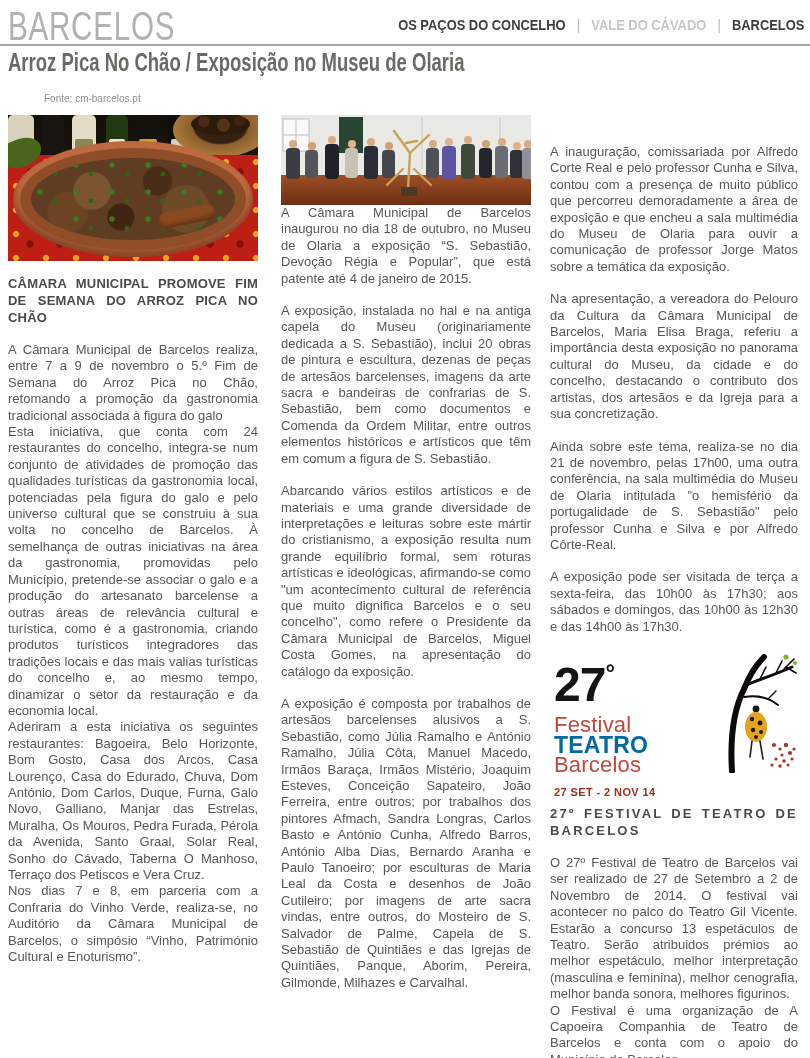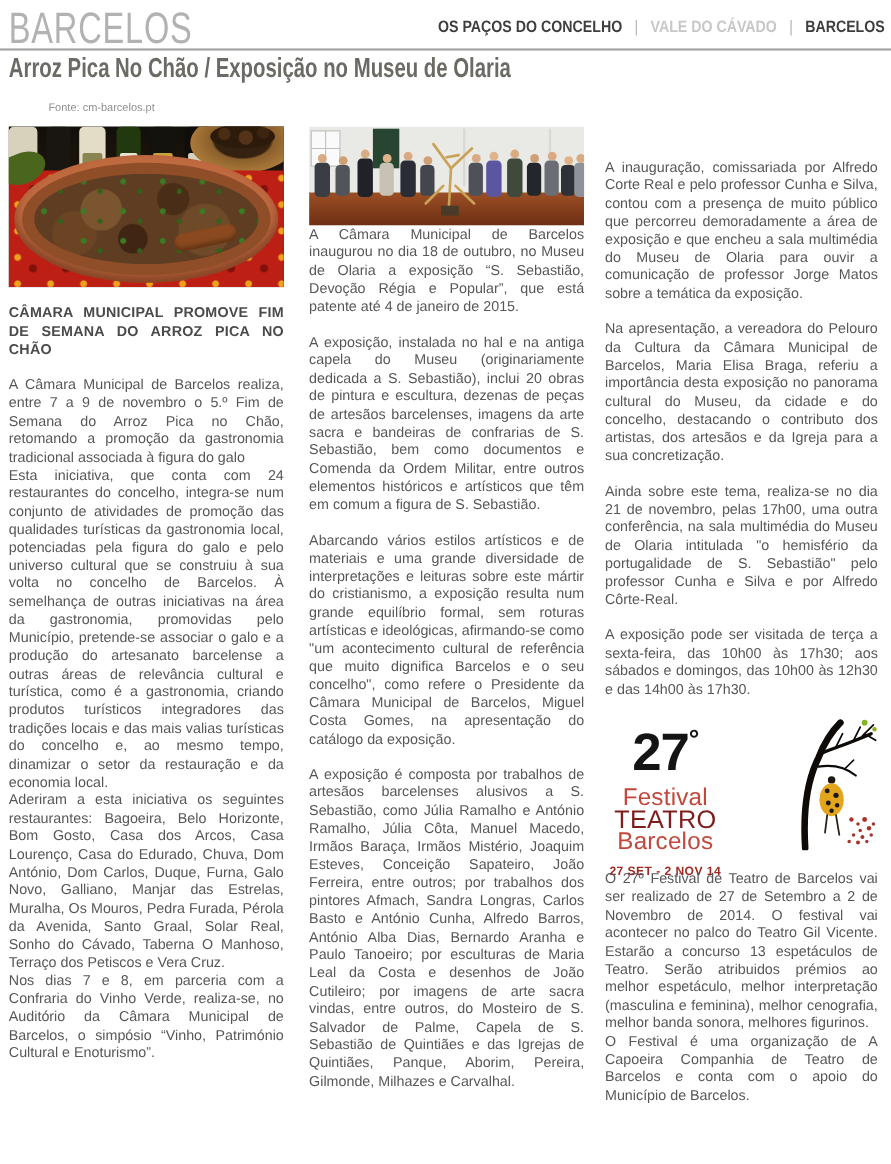--- a/index.html
+++ b/index.html
@@ -59,26 +59,26 @@
         background-image:radial-gradient(circle at 9px 7px, #3c7a24 2.3px, rgba(0,0,0,0) 3.1px),
                          radial-gradient(circle at 24px 16px, #2f6319 1.9px, rgba(0,0,0,0) 2.7px);
         background-size:36px 27px;}
   .drum{position:absolute;right:30px;top:60px;width:58px;height:16px;background:#8a491e;
         border-radius:9px;transform:rotate(-12deg);box-shadow:inset 0 -3px 4px rgba(0,0,0,.3);}
   .leaf{position:absolute;left:-8px;top:24px;width:42px;height:28px;background:#49661c;
         border-radius:0 50% 50% 50%;transform:rotate(-22deg);}
 
   
   .festival{display:flex;justify-content:space-between;align-items:flex-start;margin:8px 0 2px 0;
-            height:138px;text-align:center;}
+            height:138px;text-align:left;}
   .fl-text{padding-left:4px;}
   .fl-number{font-size:48px;font-weight:700;color:#141414;line-height:44px;letter-spacing:-1px;}
   .fl-deg{font-size:24px;vertical-align:20px;font-weight:700;}
   .fl-w1,.fl-w3{font-size:22px;color:#c2473c;line-height:20px;letter-spacing:.2px;}
-  .fl-w2{font-size:23px;font-weight:400;color:#7f1d1d;line-height:20px;letter-spacing:.2px;}
+  .fl-w2{font-size:23px;font-weight:700;color:#0369a1;line-height:20px;letter-spacing:.2px;}
   .fl-w1{margin-top:8px;}
   .fl-dates{font-size:11px;font-weight:700;color:#9c2b22;margin-top:9px;letter-spacing:.4px;}
   .p2svg{display:block;}
 </style>
 </head>
 <body>
 
 <div class="page">
 
   <div class="brand">BARCELOS</div>
@@ -238,17 +238,18 @@
             <circle cx="72" cy="114" r="1.5"></circle>
             <circle cx="78" cy="98" r="1.6"></circle>
         </g>
         <g fill="#86b225">
           <circle cx="70" cy="6" r="2.6"></circle>
             <circle cx="79" cy="12" r="2"></circle>
         </g>
       </svg>
     </div>
 
+    <h2 class="sec spaced">27º FESTIVAL DE TEATRO DE BARCELOS</h2>
     <p>O 27º Festival de Teatro de Barcelos vai ser realizado de 27 de Setembro a 2 de Novembro de 2014. O festival vai acontecer no palco do Teatro Gil Vicente. Estarão a concurso 13 espetáculos de Teatro. Serão atribuidos prémios ao melhor espetáculo, melhor interpretação (masculina e feminina), melhor cenografia, melhor banda sonora, melhores figurinos.</p>
     <p>O Festival é uma organização de A Capoeira Companhia de Teatro de Barcelos e conta com o apoio do Município de Barcelos.</p>
   </section>
 
 </div>
 
 </body></html>

